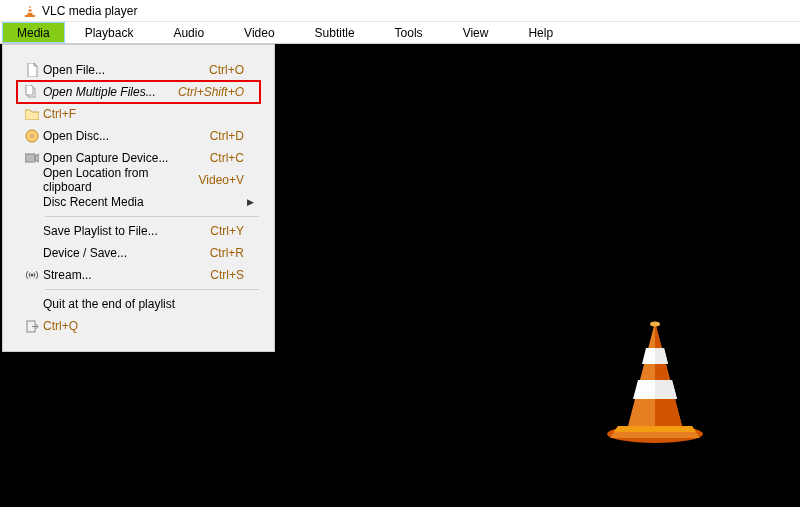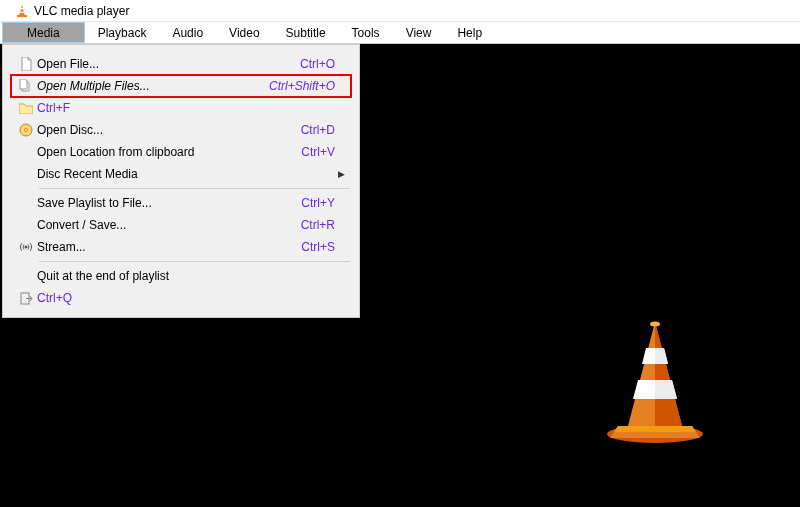--- a/index.html
+++ b/index.html
@@ -10,73 +10,73 @@
     height: 507px;
     background: #000;
     position: relative;
     overflow: hidden;
   }
   .titlebar {
     height: 22px;
     background: #fff;
     display: flex;
     align-items: center;
-    padding: 0 16px;
+    padding: 0 24px;
     border-bottom: 1px solid #e5e5e5;
   }
   .titlebar .cone-small {
     width: 12px; height: 14px; margin-right: 6px;
   }
   .menubar {
     height: 22px;
     background: #fff;
     display: flex;
     align-items: stretch;
     border-bottom: 1px solid #d0d0d0;
     padding-left: 2px;
   }
   .menubar .menu {
-    padding: 0 13px;
+    padding: 0 20px;
     display: flex;
     align-items: center;
     cursor: default;
   }
   .menubar .menu.active {
-    background: #a3a3a3;
+    background: #84cc16;
     border: 1px solid #99d1ff;
-    padding: 0 24px;
+    padding: 0 14px;
   }
   .dropdown {
     position: absolute;
     left: 2px;
     top: 44px;
-    width: 358px;
+    width: 273px;
     background: #f0f0f0;
     border: 1px solid #cccccc;
     box-shadow: 2px 2px 3px rgba(0,0,0,0.25);
-    padding: 8px;
+    padding: 14px;
   }
   .dropdown .item {
     display: flex;
     align-items: center;
     height: 22px;
     padding: 0 6px 0 4px;
     cursor: default;
     position: relative;
   }
   .dropdown .item .icon-slot {
     width: 22px;
     display: flex;
     justify-content: center;
     align-items: center;
     font-size: 12px;
     color: #555;
   }
   .dropdown .item .label { flex: 1; }
-  .dropdown .item .shortcut { color: #6d28d9; }
+  .dropdown .item .shortcut { color: #a16207; }
   .dropdown .item .arrow { width: 10px; text-align: right; font-size: 9px; color: #333;}
   .dropdown .sep {
     height: 1px;
     background: #d0d0d0;
     margin: 3px 1px 3px 28px;
   }
   .dropdown .item.highlight {
     outline: 2px solid #e60000;
     outline-offset: -1px;
     z-index: 2;
@@ -192,41 +192,52 @@
         <svg width="14" height="14" viewBox="0 0 14 14">
           <circle cx="7" cy="7" r="6" fill="#ffd27f" stroke="#cc8400"></circle>
           <circle cx="7" cy="7" r="1.5" fill="#fff" stroke="#cc8400"></circle>
         </svg>
       </span>
       <span class="label">Open Disc...</span>
       <span class="shortcut">Ctrl+D</span>
       <span class="arrow"></span>
     </div>
     <div class="item">
+      <span class="icon-slot">
+        <svg width="14" height="12" viewBox="0 0 14 12">
+          <rect x="0" y="2" width="10" height="8" fill="#bbb" stroke="#888"></rect>
+          <polygon points="10,4 14,2 14,10 10,8" fill="#bbb" stroke="#888"></polygon>
+        </svg>
+      </span>
+      <span class="label">Open Capture Device...</span>
+      <span class="shortcut">Ctrl+C</span>
+      <span class="arrow"></span>
+    </div>
+    <div class="item">
       <span class="icon-slot"></span>
       <span class="label">Open Location from clipboard</span>
-      <span class="shortcut">Ctrl+V</span>
+      <span class="shortcut">Video+V</span>
       <span class="arrow"></span>
     </div>
     <div class="item">
       <span class="icon-slot"></span>
       <span class="label">Disc Recent Media</span>
       <span class="shortcut"></span>
       <span class="arrow">▶</span>
     </div>
     <div class="sep"></div>
     <div class="item">
       <span class="icon-slot"></span>
       <span class="label">Save Playlist to File...</span>
       <span class="shortcut">Ctrl+Y</span>
       <span class="arrow"></span>
     </div>
     <div class="item">
       <span class="icon-slot"></span>
-      <span class="label">Convert / Save...</span>
+      <span class="label">Device / Save...</span>
       <span class="shortcut">Ctrl+R</span>
       <span class="arrow"></span>
     </div>
     <div class="item">
       <span class="icon-slot">
         <svg width="14" height="12" viewBox="0 0 14 12">
           <circle cx="7" cy="6" r="1.5" fill="#555"></circle>
           <path d="M3 2c-2 2-2 6 0 8M11 2c2 2 2 6 0 8M5 3.5c-1 1-1 4 0 5M9 3.5c1 1 1 4 0 5" fill="none" stroke="#555"></path>
         </svg>
       </span>

